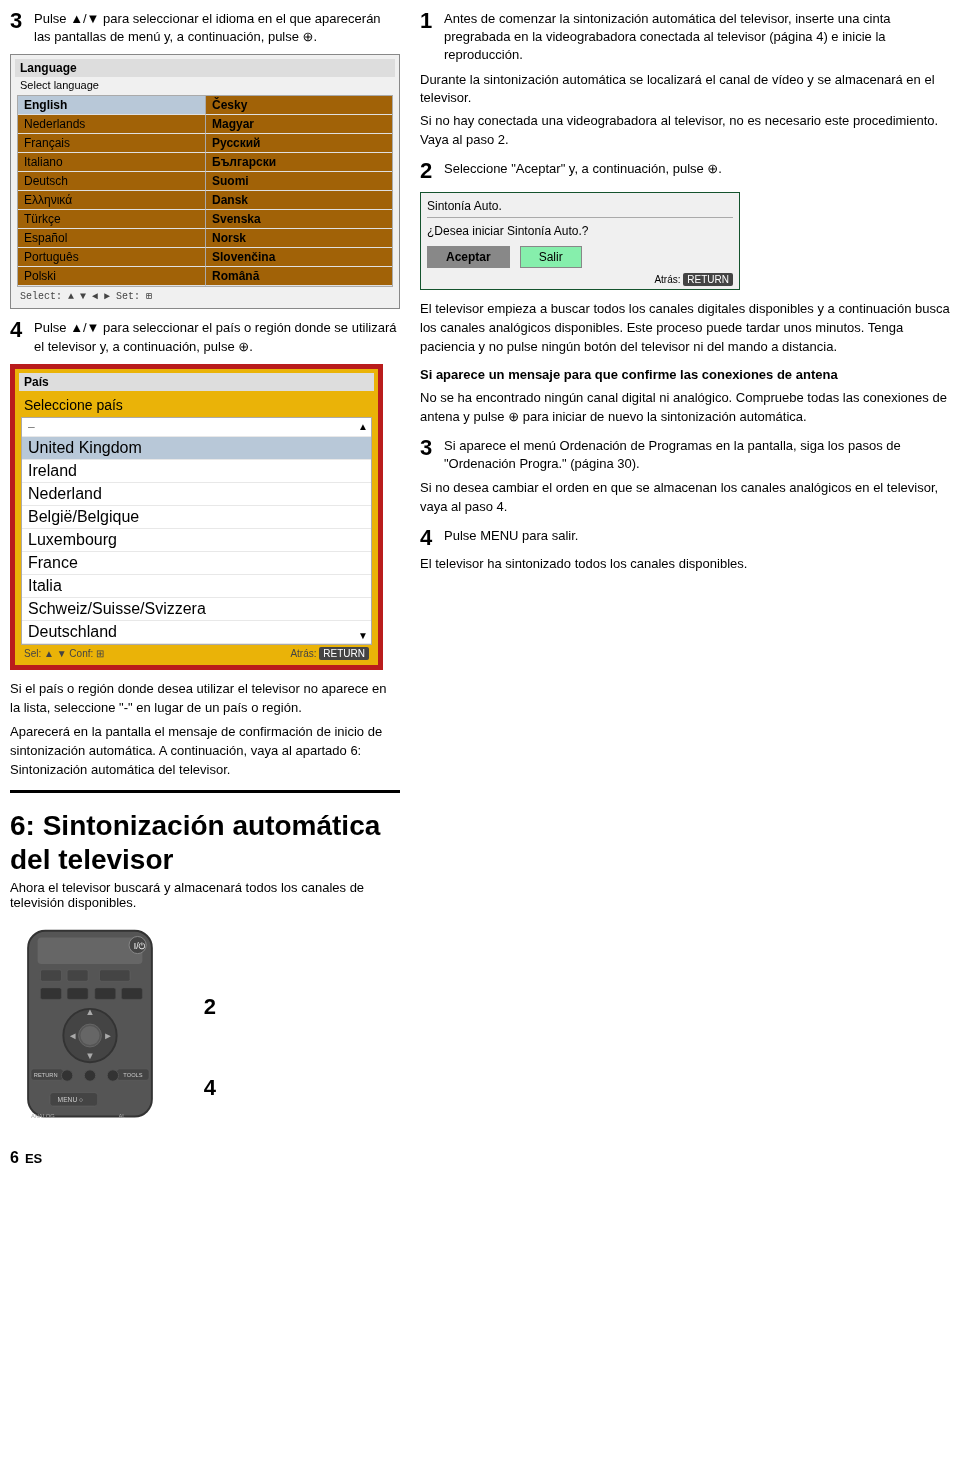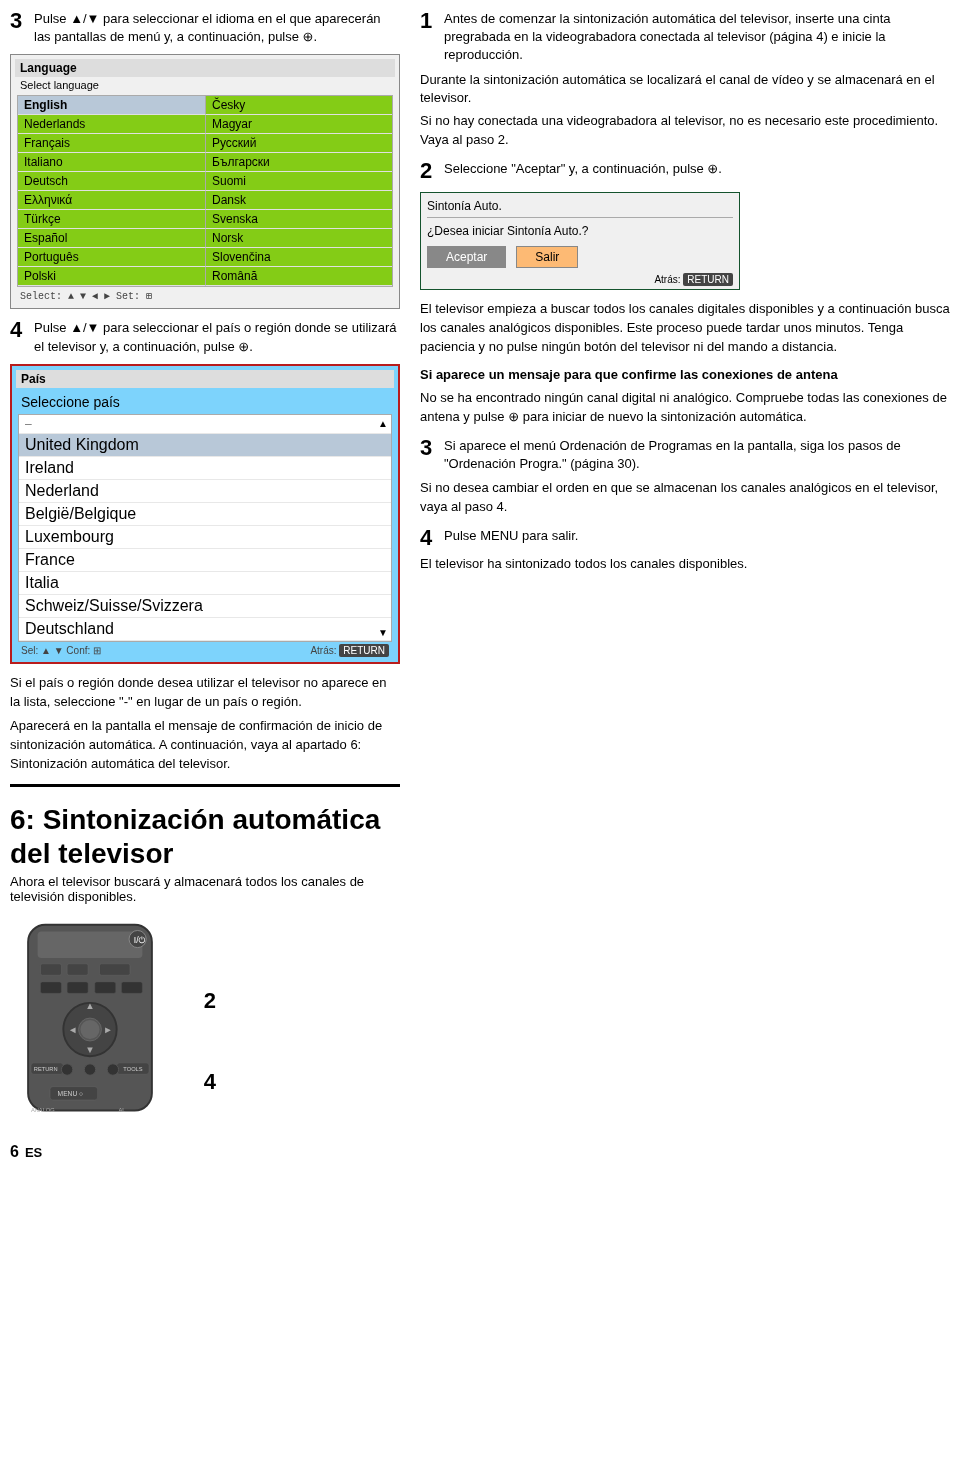--- a/index.html
+++ b/index.html
@@ -55,46 +55,47 @@
     }
     .dialog-subtitle {
       font-size: 11px;
       padding: 2px 5px 4px 5px;
     }
     .language-grid {
       display: grid;
       grid-template-columns: 1fr 1fr;
       gap: 0;
       border: 1px solid #aaa;
-      background: #84cc16;
+      background: #a16207;
       margin: 0 2px;
     }
     .lang-item {
       padding: 2px 6px;
       font-size: 12px;
       border-bottom: 1px solid #e0e0e0;
     }
     .lang-item.selected {
       background: #b8c8d8;
       font-weight: bold;
     }
     .lang-item.right {
       border-left: 1px solid #aaa;
+      font-weight: bold;
     }
     .dialog-footer {
       font-size: 10px;
       padding: 3px 5px 2px 5px;
       color: #444;
       font-family: Liberation Mono, monospace;
     }
     
     .country-dialog {
-      border: 2px solid #b91c1c;
-      background: #7dd3fc;
-      margin: 8px 0 10px 0;
+      border: 5px solid #b91c1c;
+      background: #eab308;
+      margin: 8px 17px 10px 0;
       padding: 4px;
     }
     .country-title {
       font-size: 12px;
       font-weight: bold;
       background: #ddd;
       padding: 2px 5px;
       margin-bottom: 4px;
     }
     .country-subtitle {
@@ -199,28 +200,29 @@
       font-size: 12px;
       margin-bottom: 8px;
     }
     .sintonia-buttons {
       display: flex;
       gap: 10px;
       margin-bottom: 6px;
     }
     .sintonia-btn {
       border: 1px solid #888;
-      background: #fdba74;
+      background: #86efac;
       padding: 3px 18px;
       font-size: 12px;
       cursor: pointer;
     }
     .sintonia-btn.active {
       background: #888;
-      color: #ffffff;
+      color: #000000;
+      font-weight: bold;
     }
     .sintonia-footer {
       text-align: right;
       font-size: 10px;
     }
     .sintonia-footer .return-btn {
       background: #444;
       color: #fff;
       padding: 1px 4px;
       font-size: 10px;

